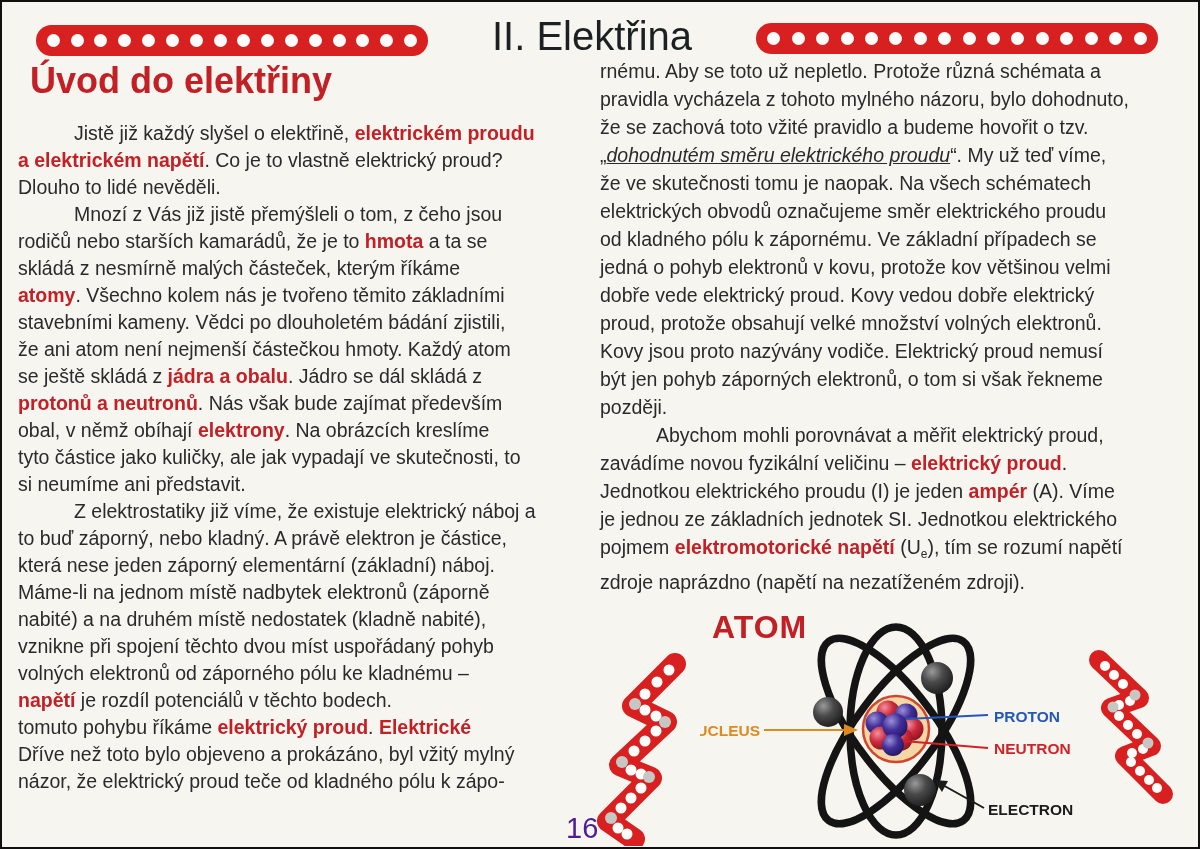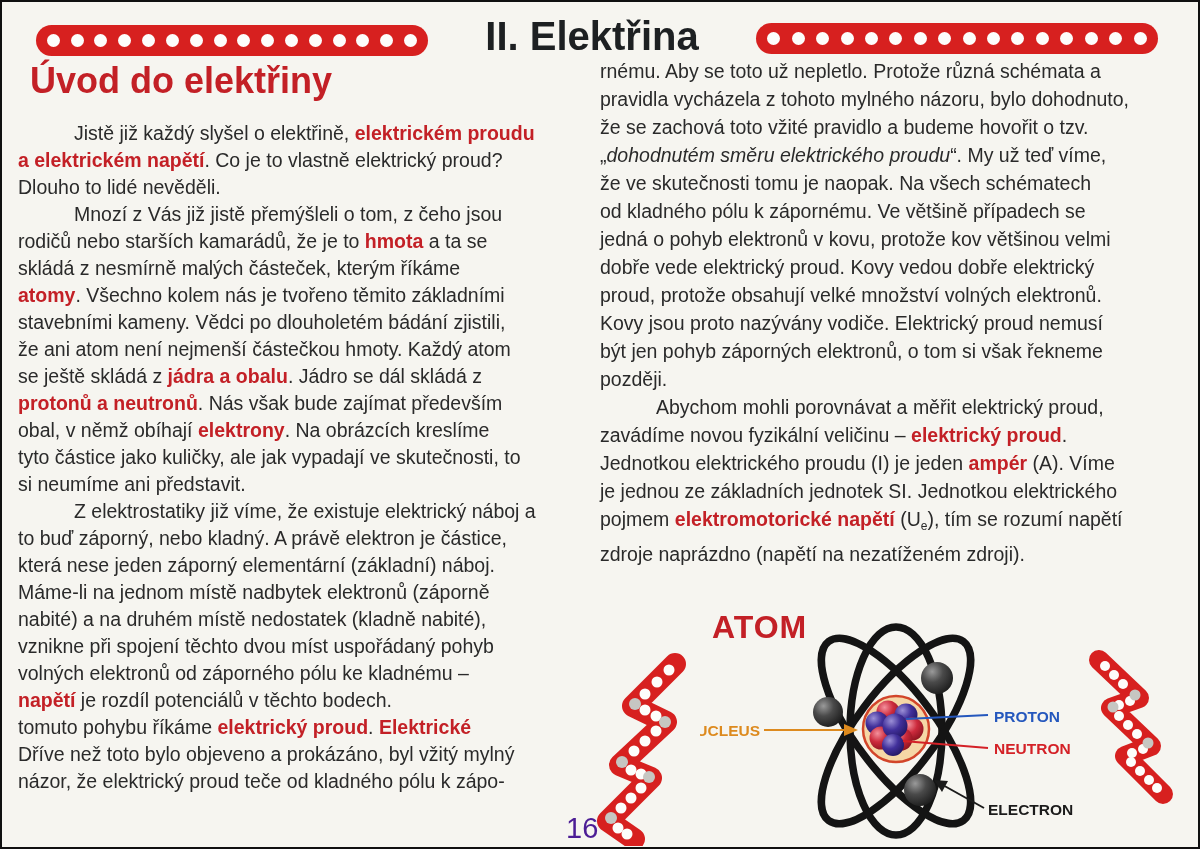--- a/index.html
+++ b/index.html
@@ -19,32 +19,32 @@
   .page-frame{position:absolute;inset:0;border:2px solid #101010;box-sizing:border-box;pointer-events:none;}
 
   
   .beam{position:absolute;background:var(--beam-red);border-radius:17px;
         display:flex;align-items:center;justify-content:space-evenly;}
   .beam .hole{width:13px;height:13px;border-radius:50%;background:#fdfdfb;}
   #beam-left{left:36px;top:25px;width:392px;height:31px;}
   #beam-right{left:756px;top:23px;width:402px;height:31px;}
 
   .page-title{position:absolute;left:428px;top:14px;width:328px;text-align:center;
-    font-size:40px;font-weight:bold;color:var(--title-text);letter-spacing:0px;}
+    font-size:40px;font-weight:normal;color:var(--title-text);letter-spacing:0px;}
 
   .section-heading{position:absolute;left:30px;top:60px;
     font-size:36px;font-weight:bold;color:var(--accent);}
 
   .col{position:absolute;font-size:19.5px;}
   #left-col{left:18px;top:104px;width:566px;line-height:27px;margin-top:16px;}
   #right-col{left:600px;top:57px;width:594px;line-height:28px;}
   .line{white-space:pre;}
   .indent{text-indent:56px;}
   .s-r{color:var(--accent);font-weight:bold;}
-  .s-i{font-style:italic;}
+  .s-i{font-style:italic;text-decoration:underline;}
   .s-sub{font-size:12px;vertical-align:-4px;}
 
   .atom-title{position:absolute;left:712px;top:609px;
     font-size:32px;font-weight:bold;color:var(--accent);letter-spacing:1px;}
 
   .page-number{position:absolute;left:566px;top:812px;font-size:29px;color:#4c1d95;}
 
   .figure-svg{position:absolute;}
   #atom-svg{left:700px;top:612px;}
   #bolt-left{left:593px;top:646px;}
@@ -122,21 +122,22 @@
     <div class="line"><span>Dříve než toto bylo objeveno a prokázáno, byl vžitý mylný</span></div>
     <div class="line"><span>názor, že elektrický proud teče od kladného pólu k zápo-</span></div>
   </div>
 
 <div id="right-col" class="col">
     <div class="line"><span>rnému. Aby se toto už nepletlo. Protože různá schémata a</span></div>
     <div class="line"><span>pravidla vycházela z tohoto mylného názoru, bylo dohodnuto,</span></div>
     <div class="line"><span>že se zachová toto vžité pravidlo a budeme hovořit o tzv.</span></div>
     <div class="line"><span>„</span><span class="s-i">dohodnutém směru elektrického proudu</span><span>“. My už teď víme,</span></div>
     <div class="line"><span>že ve skutečnosti tomu je naopak. Na všech schématech</span></div>
-    <div class="line"><span>od kladného pólu k zápornému. Ve většině případech se</span></div>
+    <div class="line"><span>elektrických obvodů označujeme směr elektrického proudu</span></div>
+    <div class="line"><span>od kladného pólu k zápornému. Ve základní případech se</span></div>
     <div class="line"><span>jedná o pohyb elektronů v kovu, protože kov většinou velmi</span></div>
     <div class="line"><span>dobře vede elektrický proud. Kovy vedou dobře elektrický</span></div>
     <div class="line"><span>proud, protože obsahují velké množství volných elektronů.</span></div>
     <div class="line"><span>Kovy jsou proto nazývány vodiče. Elektrický proud nemusí</span></div>
     <div class="line"><span>být jen pohyb záporných elektronů, o tom si však řekneme</span></div>
     <div class="line"><span>později.</span></div>
     <div class="line indent"><span>Abychom mohli porovnávat a měřit elektrický proud,</span></div>
     <div class="line"><span>zavádíme novou fyzikální veličinu – </span><span class="s-r">elektrický proud</span><span>.</span></div>
     <div class="line"><span>Jednotkou elektrického proudu (I) je jeden </span><span class="s-r">ampér</span><span> (A). Víme</span></div>
     <div class="line"><span>je jednou ze základních jednotek SI. Jednotkou elektrického</span></div>

